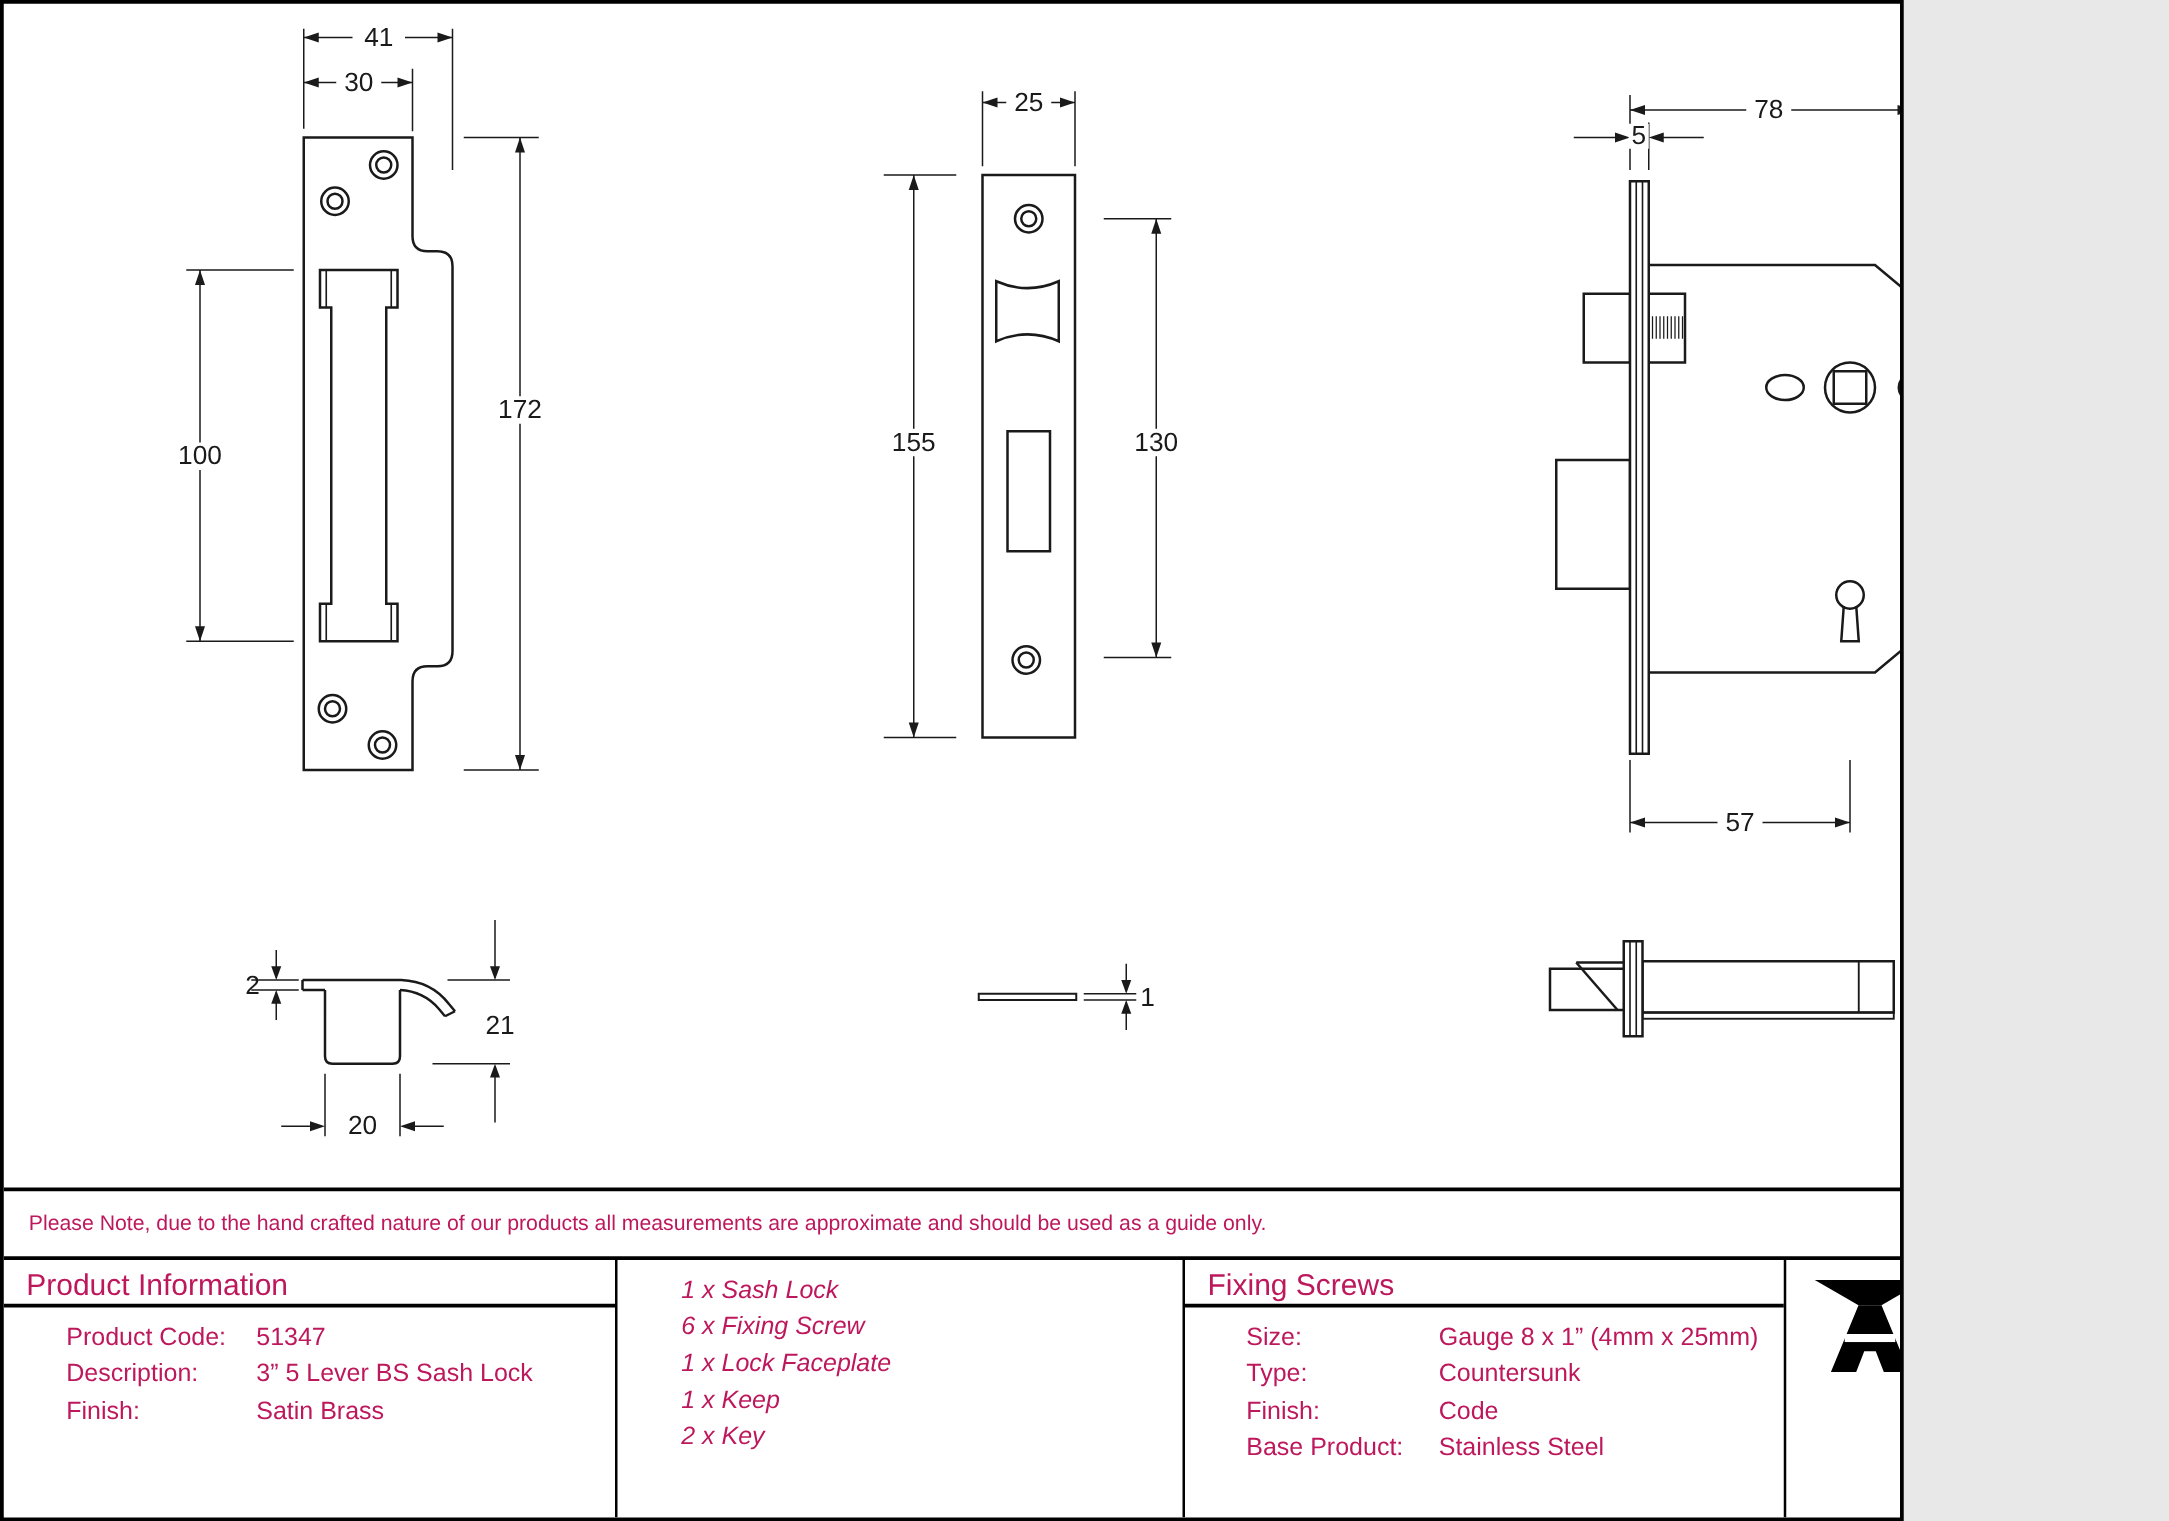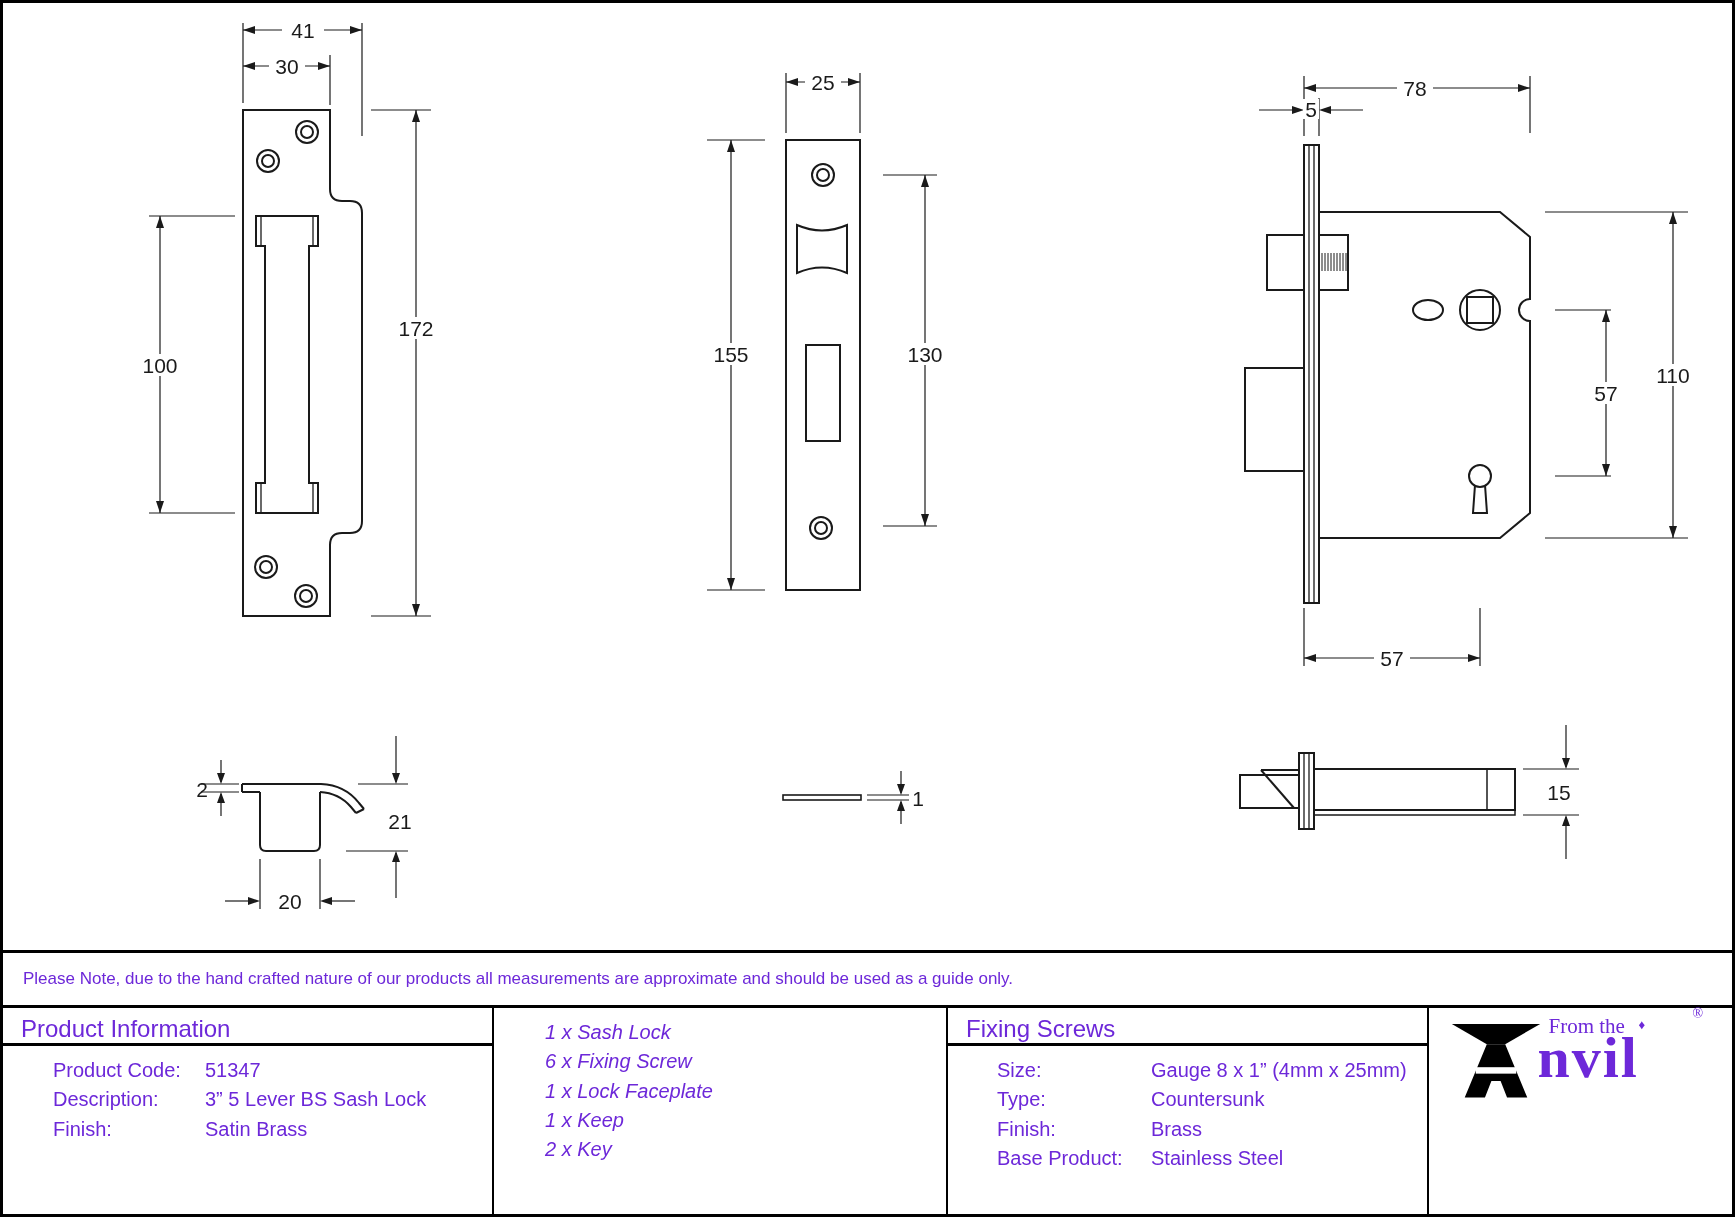--- a/index.html
+++ b/index.html
@@ -1,23 +1,23 @@
 <!DOCTYPE html>
 <html><head>
 <meta charset="utf-8">
 <style>
   html,body{margin:0;padding:0;background:#e8e8e8;}
   #page{
     position:relative;
-    width:1735px;height:1217px;
+    width:1523px;height:1217px;
     background:#ffffff;
     border:3px solid #000;
     box-sizing:border-box;
     font-family:"Liberation Sans", sans-serif;
-    color:#6d28d9;
+    color:#be185d;
     overflow:hidden;
   }
   #drawings{position:absolute;left:0;top:0;width:1729px;height:947px;}
   svg text{font-family:"Liberation Sans", sans-serif;font-size:21px;fill:#1a1a1a;}
   #note-row{
     position:absolute;left:0;top:947px;width:1729px;height:58px;
     border-top:3px solid #000;border-bottom:3px solid #000;
     box-sizing:border-box;
     display:flex;align-items:center;
     padding-left:20px;font-size:17px;
@@ -366,21 +366,21 @@
         <div class="kv-row">
           <span class="kv-label">Size:</span>
           <span class="kv-value">Gauge 8 x 1” (4mm x 25mm)</span>
         </div>
         <div class="kv-row">
           <span class="kv-label">Type:</span>
           <span class="kv-value">Countersunk</span>
         </div>
         <div class="kv-row">
           <span class="kv-label">Finish:</span>
-          <span class="kv-value">Brass</span>
+          <span class="kv-value">Code</span>
         </div>
         <div class="kv-row">
           <span class="kv-label">Base Product:</span>
           <span class="kv-value">Stainless Steel</span>
         </div>
       </div>
     </div>
 
     <div class="col c4">
       <div id="logo">

